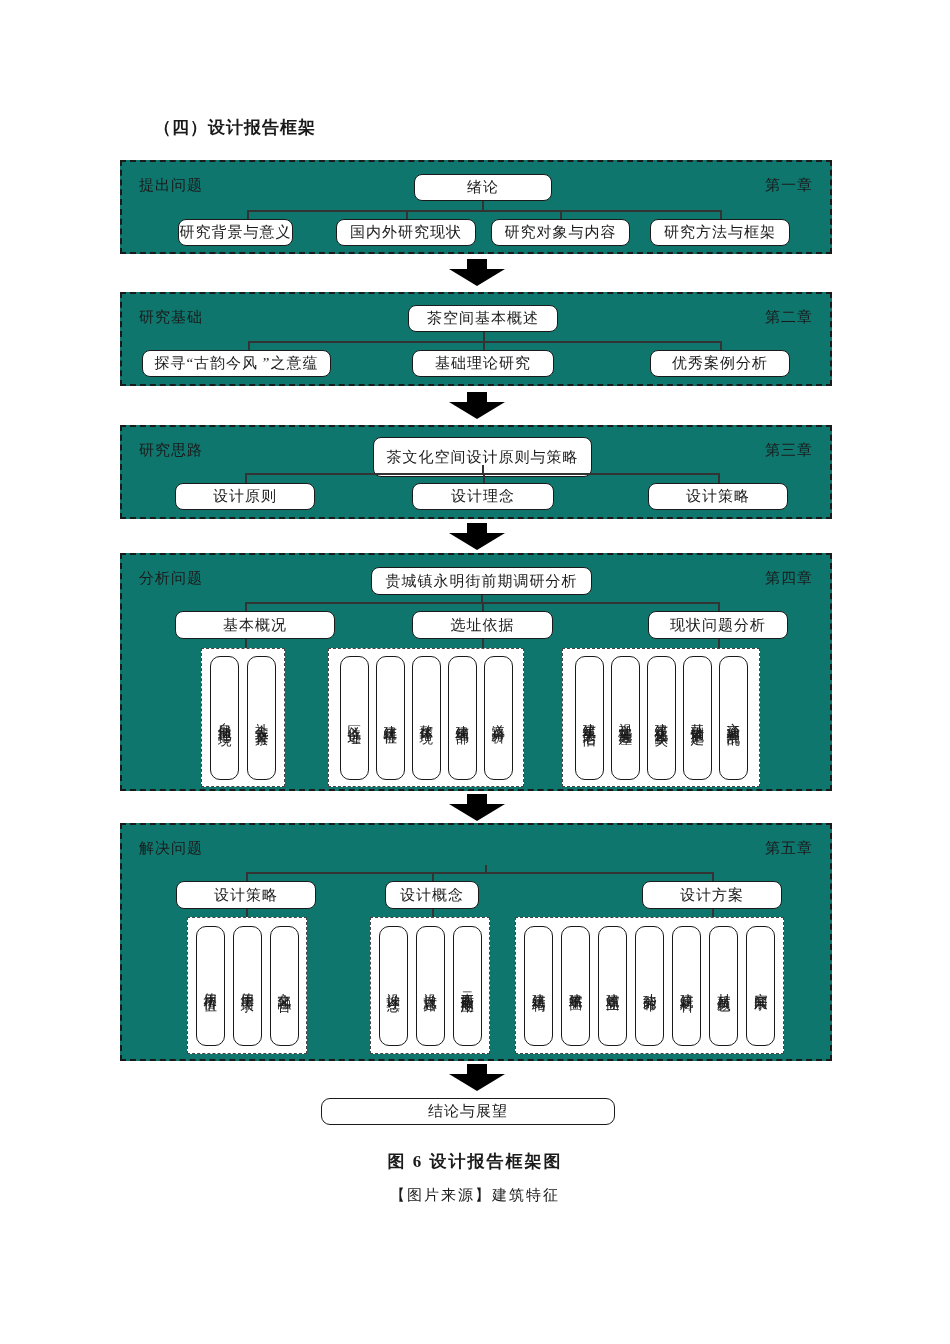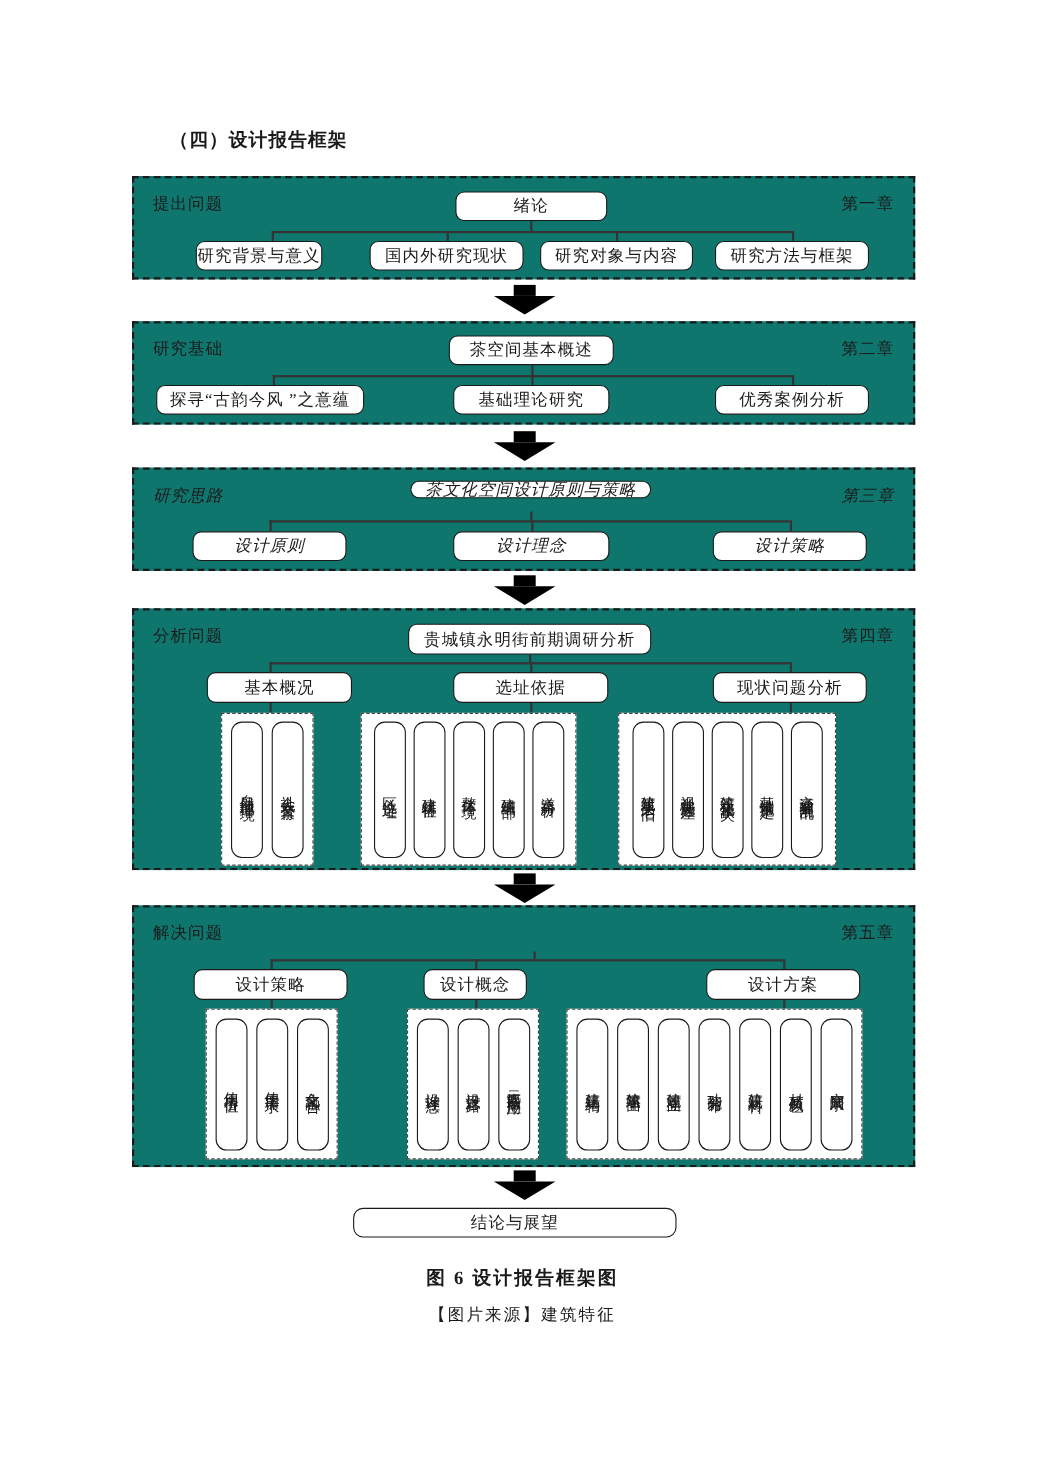--- a/index.html
+++ b/index.html
@@ -71,24 +71,24 @@
     <div class="box" style="left:20px;top:56px;width:189px;height:27px;">探寻“古韵今风 ”之意蕴</div>
     <div class="box" style="left:290px;top:56px;width:142px;height:27px;">基础理论研究</div>
     <div class="box" style="left:528px;top:56px;width:140px;height:27px;">优秀案例分析</div>
   </div>
 
   <div class="arrow" style="top:392px;">
     <div class="stem"></div>
     <div class="head"></div>
   </div>
 
-  <div class="sec" style="top:425px;height:94px;font-style:italic;">
+  <div class="sec" style="top:425px;height:94px;">
     <span class="lab">研究思路</span>
     <span class="chap">第三章</span>
-    <div class="box" style="left:251px;top:10px;width:219px;height:16px;">茶文化空间设计原则与策略</div>
+    <div class="box" style="left:251px;top:10px;width:219px;height:40px;">茶文化空间设计原则与策略</div>
     <div class="vline" style="left:360px;top:38px;height:8px;"></div>
     <div class="hline" style="left:123px;top:46px;width:473px;"></div>
     <div class="vline" style="left:123px;top:46px;height:10px;"></div>
     <div class="vline" style="left:361px;top:46px;height:10px;"></div>
     <div class="vline" style="left:596px;top:46px;height:10px;"></div>
     <div class="box" style="left:53px;top:56px;width:140px;height:27px;">设计原则</div>
     <div class="box" style="left:290px;top:56px;width:142px;height:27px;">设计理念</div>
     <div class="box" style="left:526px;top:56px;width:140px;height:27px;">设计策略</div>
   </div>
 
@@ -99,21 +99,21 @@
 
   <div class="sec" style="top:553px;height:238px;">
     <span class="lab">分析问题</span>
     <span class="chap">第四章</span>
     <div class="box" style="left:249px;top:12px;width:221px;height:28px;">贵城镇永明街前期调研分析</div>
     <div class="vline" style="left:359px;top:40px;height:7px;"></div>
     <div class="hline" style="left:123px;top:47px;width:473px;"></div>
     <div class="vline" style="left:123px;top:47px;height:9px;"></div>
     <div class="vline" style="left:360px;top:47px;height:9px;"></div>
     <div class="vline" style="left:596px;top:47px;height:9px;"></div>
-    <div class="box" style="left:66px;top:56px;width:132px;height:28px;">基本概况</div>
+    <div class="box" style="left:53px;top:56px;width:160px;height:28px;">基本概况</div>
     <div class="box" style="left:290px;top:56px;width:141px;height:28px;">选址依据</div>
     <div class="box" style="left:526px;top:56px;width:140px;height:28px;">现状问题分析</div>
     <div class="vline" style="left:123px;top:84px;height:9px;"></div>
     <div class="vline" style="left:360px;top:84px;height:9px;"></div>
     <div class="vline" style="left:596px;top:84px;height:9px;"></div>
     <div class="subc" style="left:79px;top:93px;width:84px;height:139px;">
       <div class="vbox">自然地理环境</div>
       <div class="vbox">社会人文背景</div>
     </div>
     <div class="subc gap7" style="left:206px;top:93px;width:196px;height:139px;">

